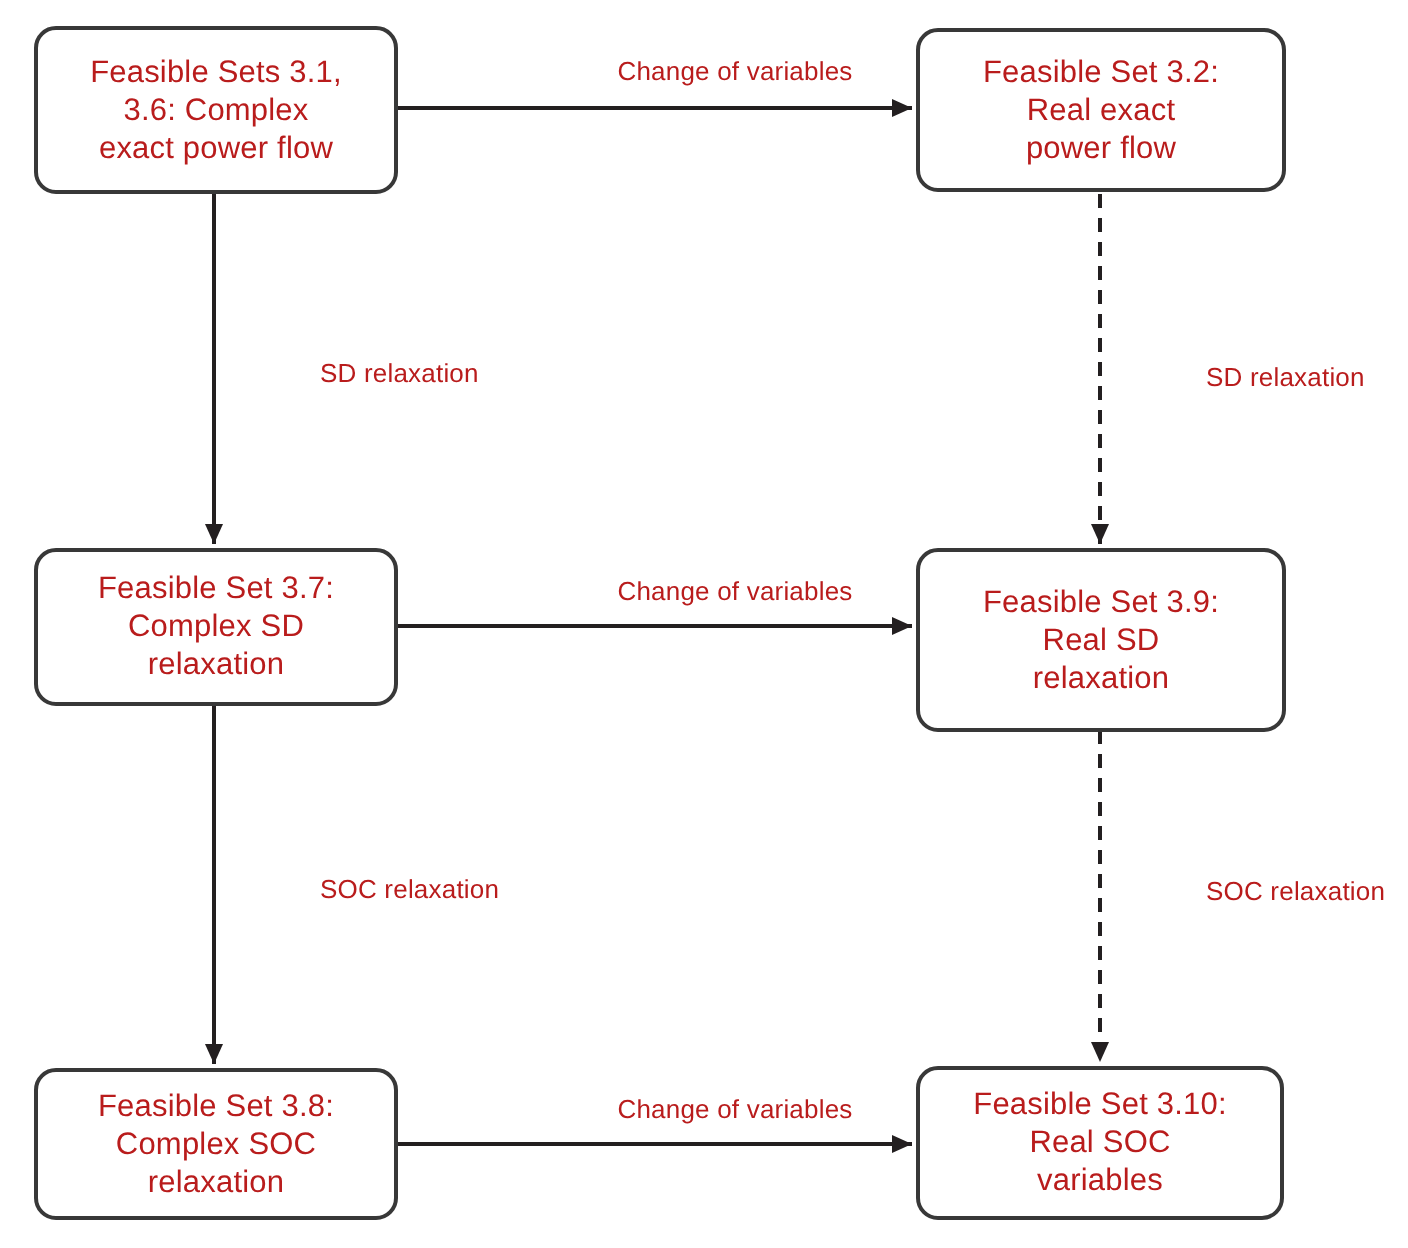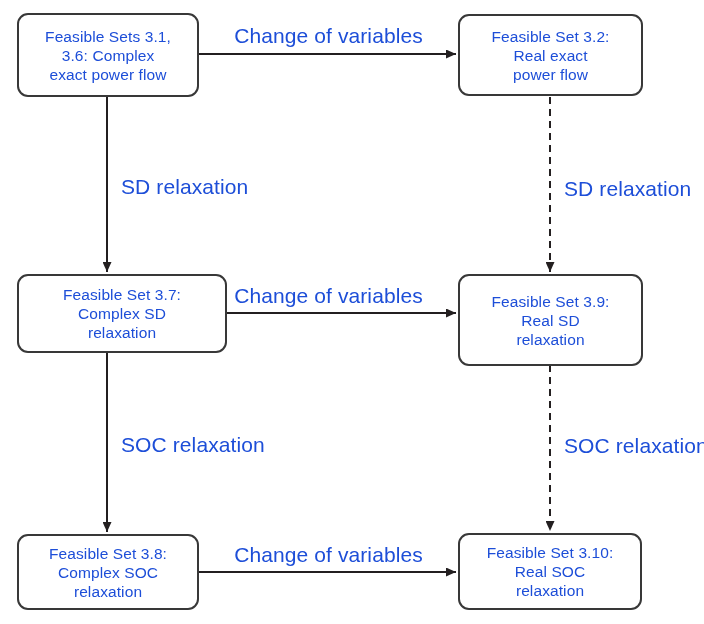--- a/index.html
+++ b/index.html
@@ -6,21 +6,21 @@
     margin: 0;
     padding: 0;
     background: #ffffff;
   }
   .canvas {
     position: relative;
     width: 704px;
     height: 624px;
     background: #ffffff;
     font-family: "Liberation Sans", sans-serif;
-    color: #1d4ed8;
+    color: #b91c1c;
     overflow: hidden;
   }
   .arrow-layer {
     position: absolute;
     left: 0;
     top: 0;
   }
   .node {
     position: absolute;
     box-sizing: border-box;
@@ -33,32 +33,33 @@
     text-align: center;
   }
   .node-label {
     white-space: pre-line;
     font-size: 15.5px;
     line-height: 19px;
     letter-spacing: 0.1px;
   }
   .edge-label {
     position: absolute;
-    font-size: 21px;
+    font-size: 13px;
     line-height: 18px;
     white-space: nowrap;
     letter-spacing: 0.1px;
+    padding-left: 39px;
   }
   .edge-label.centered {
     text-align: center;
   }
   
   .node-complex-exact { left: 17px;  top: 13px;  width: 182px; height: 84px; }
   .node-real-exact    { left: 458px; top: 14px;  width: 185px; height: 82px; }
-  .node-complex-sd    { left: 17px;  top: 274px; width: 210px; height: 79px; }
+  .node-complex-sd    { left: 17px;  top: 274px; width: 182px; height: 79px; }
   .node-real-sd       { left: 458px; top: 274px; width: 185px; height: 92px; }
   .node-complex-soc   { left: 17px;  top: 534px; width: 182px; height: 76px; align-items: center; }
   .node-real-soc      { left: 458px; top: 533px; width: 184px; height: 77px; }
   
   .lbl-change-top    { left: 199px; top: 27px;  width: 259px; }
   .lbl-change-mid    { left: 199px; top: 287px; width: 259px; }
   .lbl-change-bottom { left: 199px; top: 546px; width: 259px; }
   .lbl-sd-left       { left: 121px; top: 178px; }
   .lbl-soc-left      { left: 121px; top: 436px; }
   .lbl-sd-right      { left: 564px; top: 180px; }
@@ -108,21 +109,21 @@
 relaxation</span>
   </div>
   <div class="node node-complex-soc">
     <span class="node-label">Feasible Set 3.8:
 Complex SOC
 relaxation</span>
   </div>
   <div class="node node-real-soc">
     <span class="node-label">Feasible Set 3.10:
 Real SOC
-relaxation</span>
+variables</span>
   </div>
 
   <div class="edge-label centered lbl-change-top">Change of variables</div>
   <div class="edge-label centered lbl-change-mid">Change of variables</div>
   <div class="edge-label centered lbl-change-bottom">Change of variables</div>
   <div class="edge-label lbl-sd-left">SD relaxation</div>
   <div class="edge-label lbl-soc-left">SOC relaxation</div>
   <div class="edge-label lbl-sd-right">SD relaxation</div>
   <div class="edge-label lbl-soc-right">SOC relaxation</div>
 

